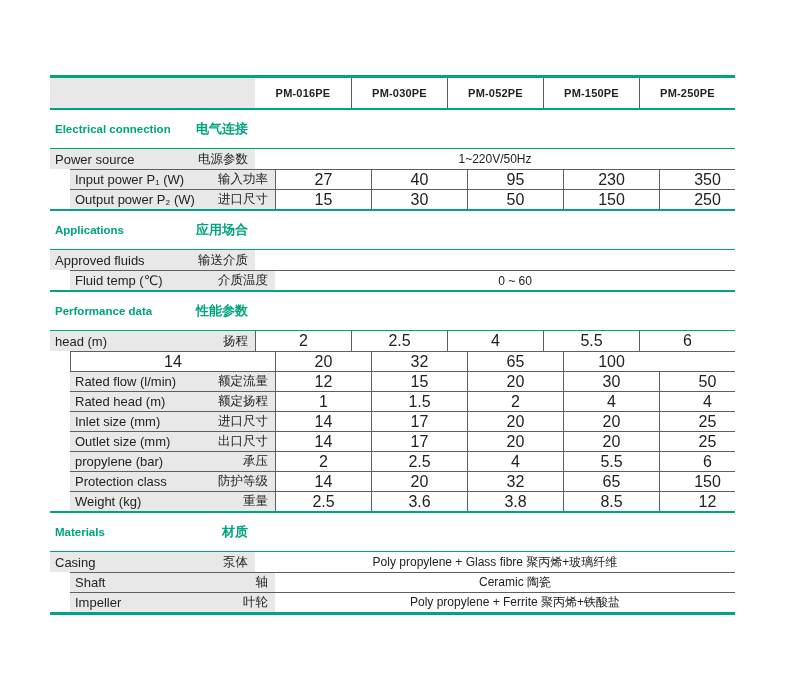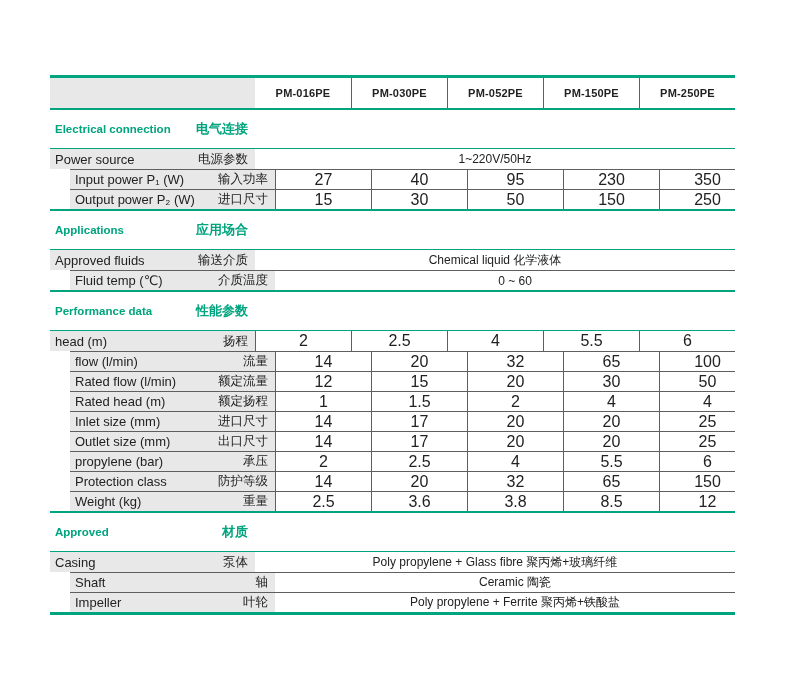--- a/index.html
+++ b/index.html
@@ -113,21 +113,20 @@
         <div class="label-cell section-label">
           <span class="sec-en">Applications</span>
           <span class="sec-zh">应用场合</span>
         </div>
       </div>
       <div class="row data-row">
         <div class="label-cell">
           <span class="en">Approved fluids</span>
           <span class="zh">输送介质</span>
         </div>
-        <div class="span-cell">Chemical liquid 化学液体</div>
       </div>
       <div class="row data-row">
         <div class="label-cell">
           <span class="en">Fluid temp (℃)</span>
           <span class="zh">介质温度</span>
         </div>
         <div class="span-cell">0 ~ 60</div>
       </div>
     </div>
     <div class="section">
@@ -142,24 +141,20 @@
           <span class="en">head (m)</span>
           <span class="zh">扬程</span>
         </div>
         <div class="val-cell">2</div>
         <div class="val-cell">2.5</div>
         <div class="val-cell">4</div>
         <div class="val-cell">5.5</div>
         <div class="val-cell">6</div>
       </div>
       <div class="row data-row">
-        <div class="label-cell">
-          <span class="en">flow (l/min)</span>
-          <span class="zh">流量</span>
-        </div>
         <div class="val-cell">14</div>
         <div class="val-cell">20</div>
         <div class="val-cell">32</div>
         <div class="val-cell">65</div>
         <div class="val-cell">100</div>
       </div>
       <div class="row data-row">
         <div class="label-cell">
           <span class="en">Rated flow (l/min)</span>
           <span class="zh">额定流量</span>
@@ -233,21 +228,21 @@
         <div class="val-cell">2.5</div>
         <div class="val-cell">3.6</div>
         <div class="val-cell">3.8</div>
         <div class="val-cell">8.5</div>
         <div class="val-cell">12</div>
       </div>
     </div>
     <div class="section">
       <div class="row section-header-row">
         <div class="label-cell section-label">
-          <span class="sec-en">Approved</span>
+          <span class="sec-en">Materials</span>
           <span class="sec-zh">材质</span>
         </div>
       </div>
       <div class="row data-row">
         <div class="label-cell">
           <span class="en">Casing</span>
           <span class="zh">泵体</span>
         </div>
         <div class="span-cell">Poly propylene + Glass fibre 聚丙烯+玻璃纤维</div>
       </div>

